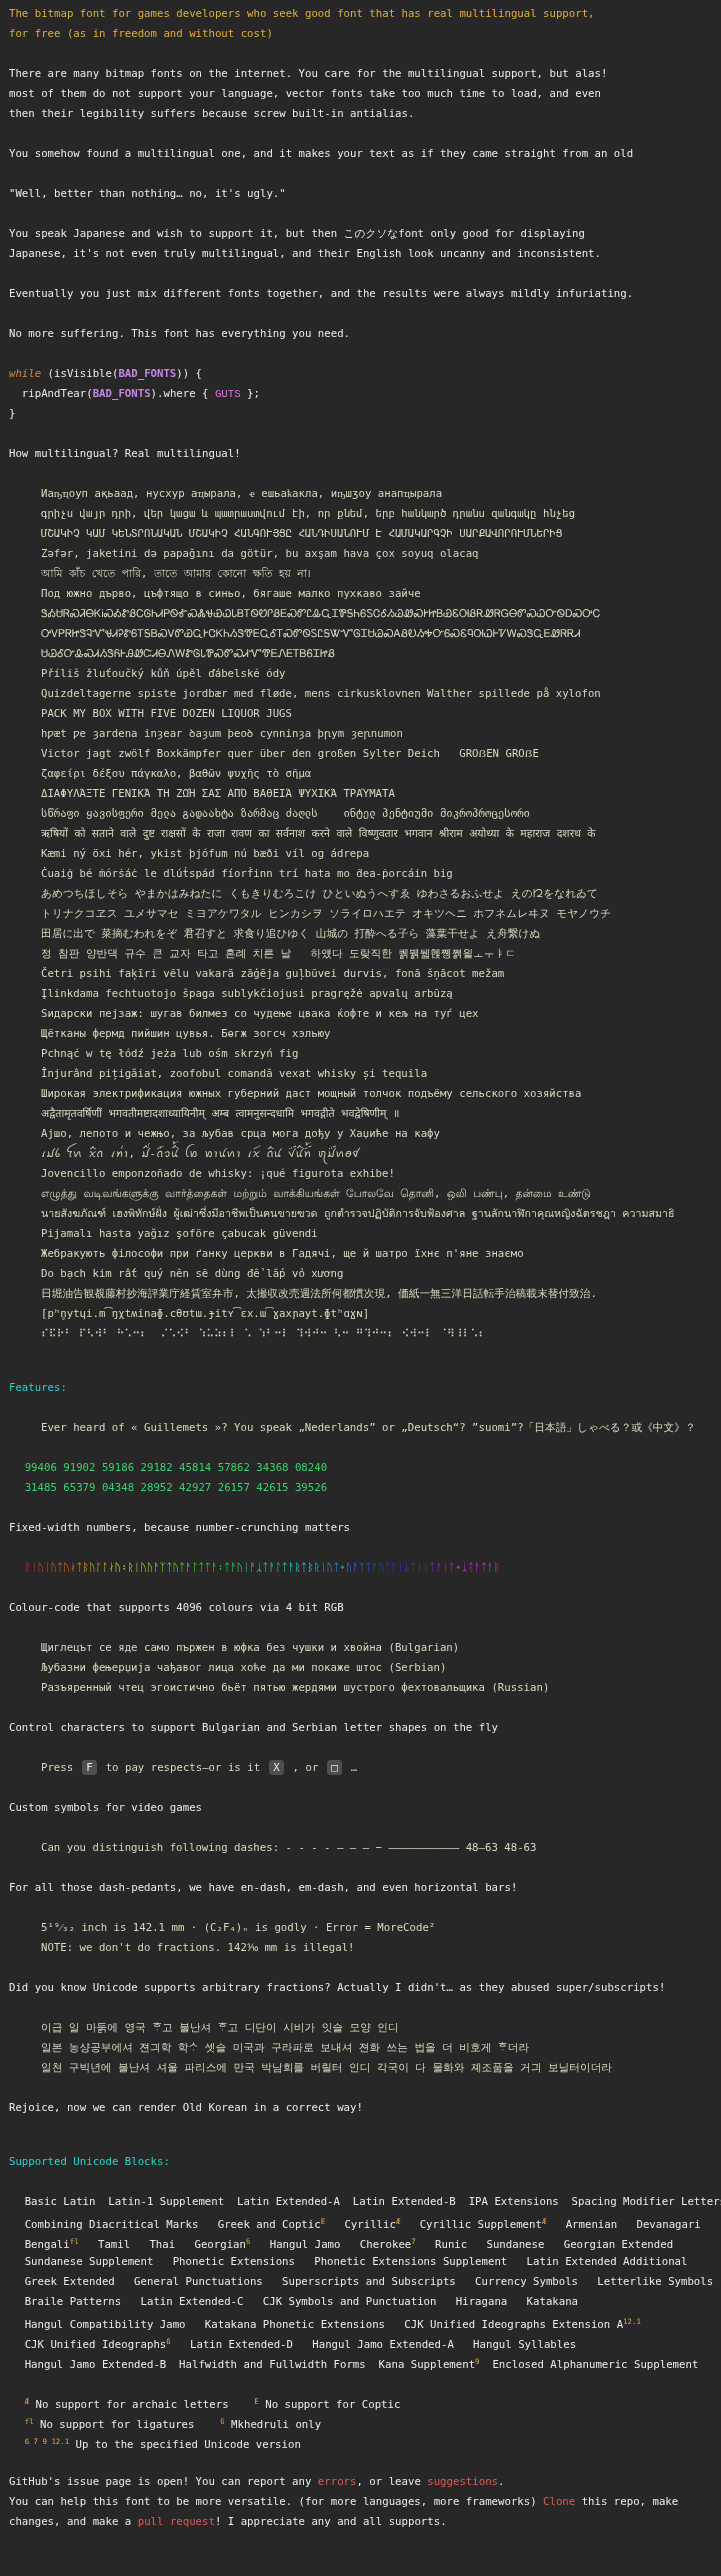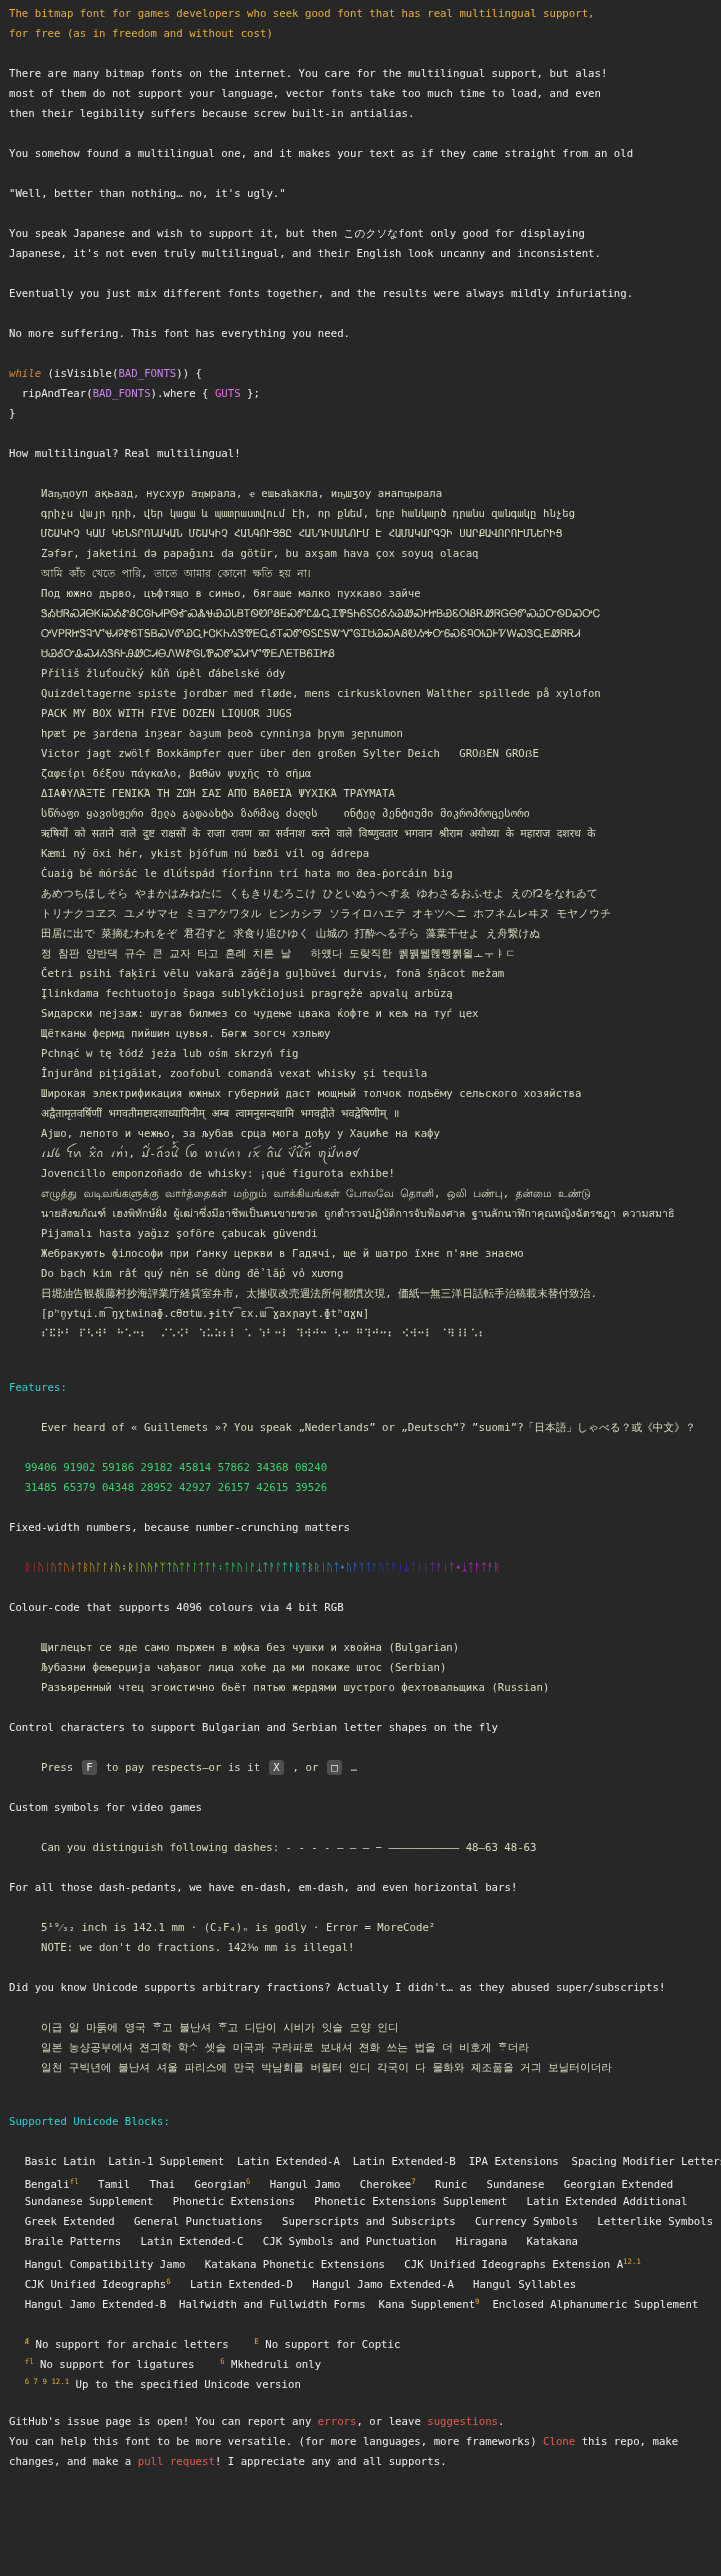--- a/index.html
+++ b/index.html
@@ -14,22 +14,22 @@
   }
   .blk{margin-bottom:20px;}
   .line{height:20px;line-height:20px;white-space:pre;}
   .ind{margin-left:15.7px;}
   .t-title{color:#e4ad3d;}
   .t-body{color:#ececea;}
   .t-sample{color:#d9d9bf;margin-left:32px;}
   .t-cyan{color:#29d3d0;margin-top:34px;}
   .t-green{color:#3bd26e;}
   .c-kw{color:#de8538;font-style:italic;}
-  .c-c1{color:#c687e6;}
-  .c-c2{color:#df72d8;}
+  .c-c1{color:#c687e6;font-weight:bold;}
+  .c-c2{color:#df72d8;font-family:Liberation Mono, monospace;}
   .c-sup{color:#e4ad3d;font-size:7.4px;vertical-align:4.1px;letter-spacing:0;}
   .c-link{color:#e25b51;text-align:right;}
   .c-key{background:#4e4e4e;border-radius:3.3px;padding:0.8px 4.1px;margin:0 2.5px;color:#ececea;}
 </style>
 </head>
 <body>
 
 <main>
 
   <section class="blk">
@@ -172,27 +172,31 @@
     </section>
   <section class="blk">
     <div class="line t-body">Did you know Unicode supports arbitrary fractions? Actually I didn't… as they abused super/subscripts!</div>
   </section>
 
   <section class="blk">
       <div class="line t-sample ind">이급 일 마둙에 영국 ᄒᆞ고 불난셔 ᄒᆞ고 디단이 시비가 잇슬 모양 인디</div>
       <div class="line t-sample ind">일본 농샹공부에셔 젼긔학 학ᄉᆞ 셋슬 미국과 구라파로 보내셔 젼화 쓰는 법을 더 비호게 ᄒᆞ더라</div>
       <div class="line t-sample ind">일쳔 구빅년에 불난셔 셔울 파리스에 만국 박남회를 버릴터 인디 각국이 다 물화와 졔조품을 거긔 보닐터이더라</div>
     </section>
+  <section class="blk">
+    <div class="line t-body">Rejoice, now we can render Old Korean in a correct way!</div>
+  </section>
 
   <section class="blk">
     <div class="line t-cyan">Supported Unicode Blocks:</div>
   </section>
 
   <section class="blk">
       <div class="line t-body ind"><span>Basic Latin  Latin-1 Supplement  Latin Extended-A  Latin Extended-B  IPA Extensions  Spacing Modifier Letters</span></div>
+      <div class="line t-body ind"><span>Combining Diacritical Marks   Greek and Coptic</span><span class="c-sup">E</span><span>   Cyrillic</span><span class="c-sup">Æ</span><span>   Cyrillic Supplement</span><span class="c-sup">Æ</span><span>   Armenian   Devanagari</span></div>
       <div class="line t-body ind"><span>Bengali</span><span class="c-sup">fl</span><span>   Tamil   Thai   Georgian</span><span class="c-sup">ნ</span><span>   Hangul Jamo   Cherokee</span><span class="c-sup">7</span><span>   Runic   Sundanese   Georgian Extended</span></div>
       <div class="line t-body ind"><span>Sundanese Supplement   Phonetic Extensions   Phonetic Extensions Supplement   Latin Extended Additional</span></div>
       <div class="line t-body ind"><span>Greek Extended   General Punctuations   Superscripts and Subscripts   Currency Symbols   Letterlike Symbols</span></div>
       <div class="line t-body ind"><span>Braile Patterns   Latin Extended-C   CJK Symbols and Punctuation   Hiragana   Katakana</span></div>
       <div class="line t-body ind"><span>Hangul Compatibility Jamo   Katakana Phonetic Extensions   CJK Unified Ideographs Extension A</span><span class="c-sup">12.1</span></div>
       <div class="line t-body ind"><span>CJK Unified Ideographs</span><span class="c-sup">6</span><span>   Latin Extended-D   Hangul Jamo Extended-A   Hangul Syllables</span></div>
       <div class="line t-body ind"><span>Hangul Jamo Extended-B  Halfwidth and Fullwidth Forms  Kana Supplement</span><span class="c-sup">9</span><span>  Enclosed Alphanumeric Supplement</span></div>
     </section>
 
   <section class="blk">

